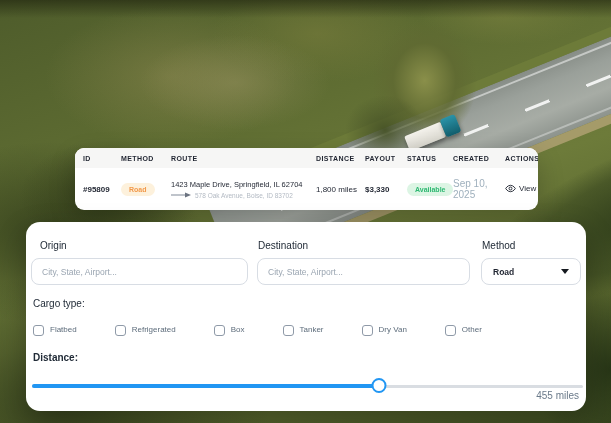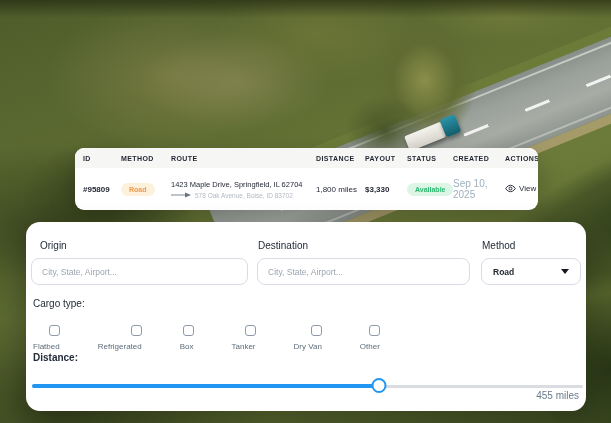--- a/index.html
+++ b/index.html
@@ -77,21 +77,21 @@
     background:#fff; border-radius:14px; box-shadow:0 12px 30px rgba(0,0,0,.25); }
   .flabel { position:absolute; font-size:10px; color:#222c38; }
   .finput { position:absolute; height:27px; border:1px solid #d8dde4; border-radius:8px;
     padding:0 10px; font-size:8.5px; color:#1f2430; font-family:inherit; background:#fff; outline:none; }
   .finput::placeholder { color:#9aa5b1; }
   .fselect { position:absolute; height:27px; border:1px solid #d8dde4; border-radius:8px;
     background:#fff; display:flex; align-items:center; justify-content:space-between;
     padding:0 11px; font-size:8.5px; font-weight:700; color:#1f2430; cursor:pointer; }
   .caret { width:0; height:0; border-left:4px solid transparent; border-right:4px solid transparent; border-top:5px solid #15191f; }
   .cargo-row { position:absolute; left:7px; top:103px; display:flex; gap:38px; align-items:center; }
-  .cargo-item { display:flex; align-items:flex-end; gap:6px;flex-direction:column; }
+  .cargo-item { display:flex; align-items:flex-start; gap:6px; }
   .cargo-item input { appearance:none; -webkit-appearance:none; width:11px; height:11px;
     border:1.4px solid #8f9aa8; border-radius:3px; background:#fff; cursor:pointer; margin:0; }
   .cargo-item span { font-size:8px; color:#5d6c7b; }
   .slider { position:absolute; left:6px; top:156px; width:551px; height:16px; cursor:pointer; }
   .slider-track { position:absolute; left:0; right:0; top:7px; height:2.5px; background:#d9dde2; border-radius:2px; }
   .slider-fill { position:absolute; left:0; top:6px; height:4px; background:#2196f3; border-radius:2px; }
   .slider-thumb { position:absolute; top:0; width:15px; height:15px; border-radius:50%;
     background:#fff; border:2.5px solid #2196f3; transform:translateX(-50%); cursor:grab; }
   .miles { position:absolute; right:7px; top:168px; font-size:10px; color:#6a7a8a; }
 </style>

